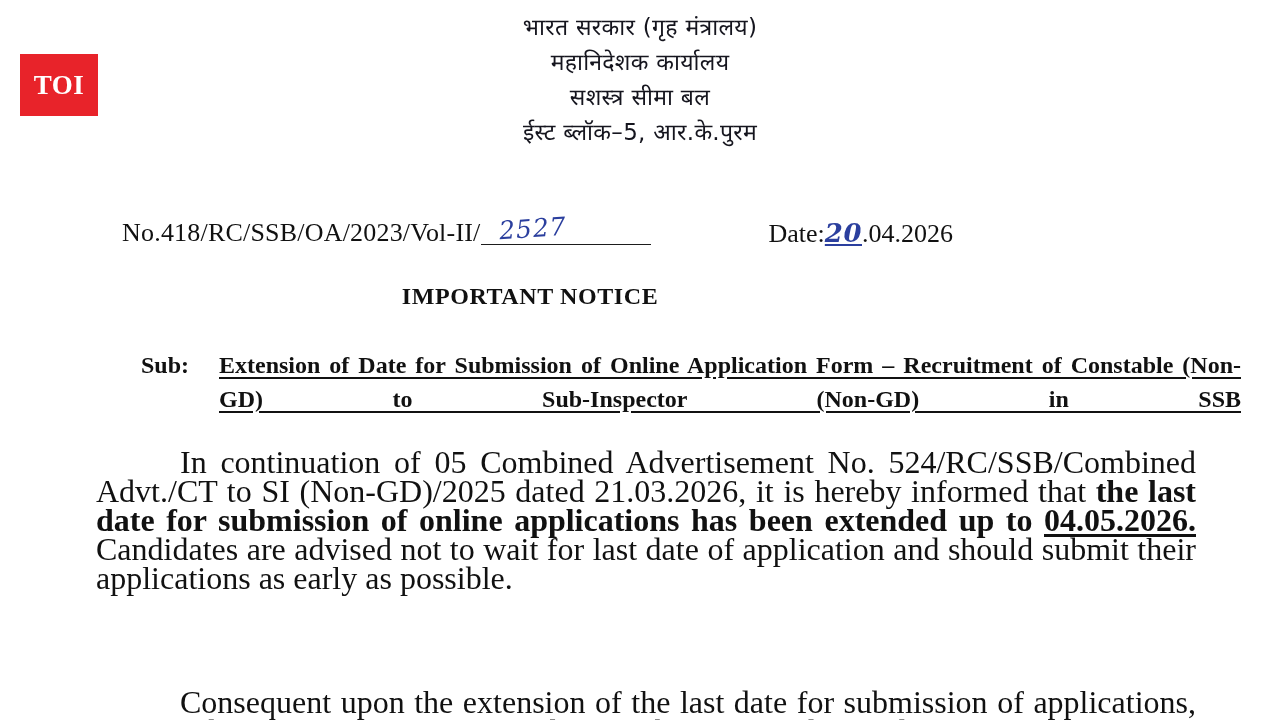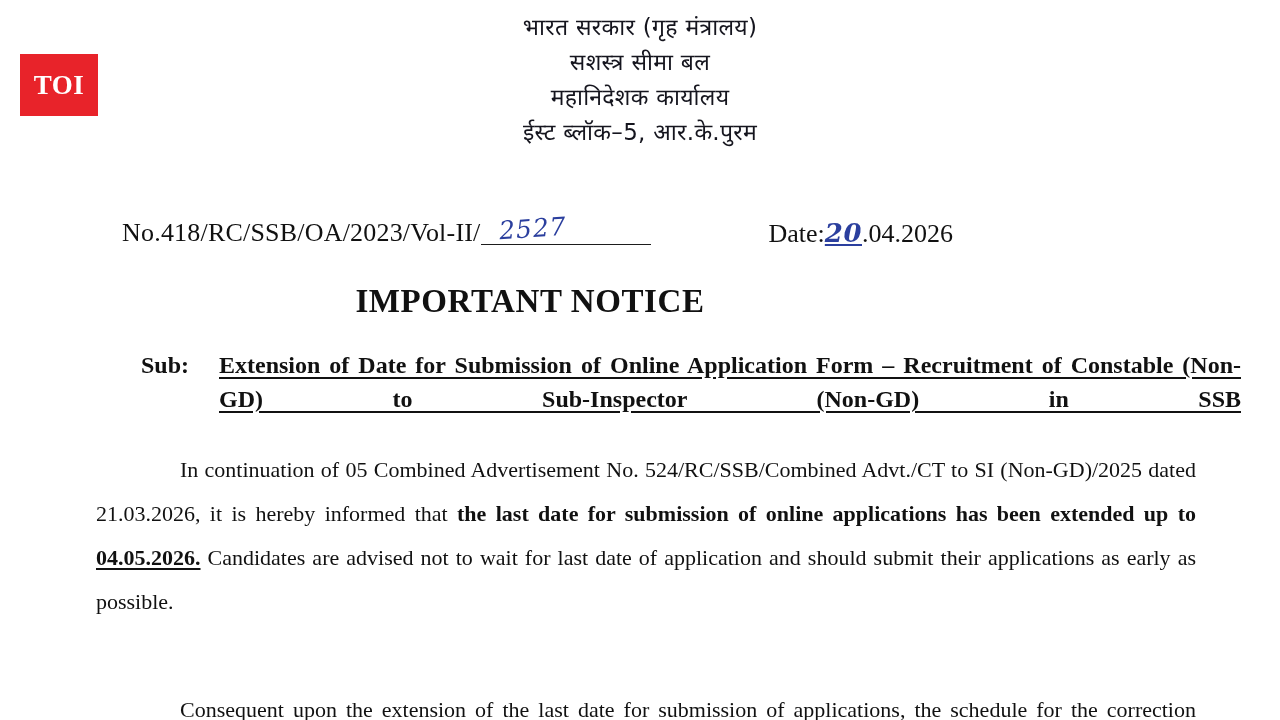--- a/index.html
+++ b/index.html
@@ -111,21 +111,21 @@
     letter-spacing: 0.5px;
   }
 
   
   .important-notice {
     position: absolute;
     left: 0;
     top: 283px;
     width: 1060px;
     text-align: center;
-    font-size: 33px;
+    font-size: 24px;
     font-weight: bold;
     letter-spacing: 0.6px;
   }
 
   
   .subject {
     position: absolute;
     left: 96px;
     top: 348px;
     width: 1100px;
@@ -145,44 +145,44 @@
     text-align-last: justify;
     margin-top: -34px;
     margin-left: 78px;
   }
 
   
   .para {
     position: absolute;
     left: 96px;
     width: 1100px;
-    font-size: 22px;
-    line-height: 44px;
+    font-size: 32px;
+    line-height: 29px;
     text-align: justify;
     text-align-last: left;
   }
   .para.p1 { top: 448px; }
   .para.p2 { top: 641px; margin-top: 47px; }
   .para .indent { display: inline-block; width: 84px; }
   .b { font-weight: bold; }
   .bu { font-weight: bold; text-decoration: underline; text-underline-offset: 3px; }
 </style>
 </head>
 <body>
 
 <div class="page">
 
   <div class="toi-logo">
     <span class="toi-text">TOI</span>
   </div>
 
   <div class="letterhead">
     <div class="hl">भारत सरकार (गृह मंत्रालय)</div>
+    <div class="hl">महानिदेशक कार्यालय</div>
     <div class="hl">सशस्त्र सीमा बल</div>
-    <div class="hl">महानिदेशक कार्यालय</div>
     <div class="hl">ईस्ट ब्लॉक–5, आर.के.पुरम</div>
   </div>
 
   <div class="ref-row">
     <div class="ref-no">
       <span>No.418/RC/SSB/OA/2023/Vol-II/</span><span class="ref-blank"><span class="handwrite">2527</span></span>
     </div>
     <div class="date-block">
       <span>Date:</span><span class="date-hand">20</span><span>.04.2026</span>
     </div>

